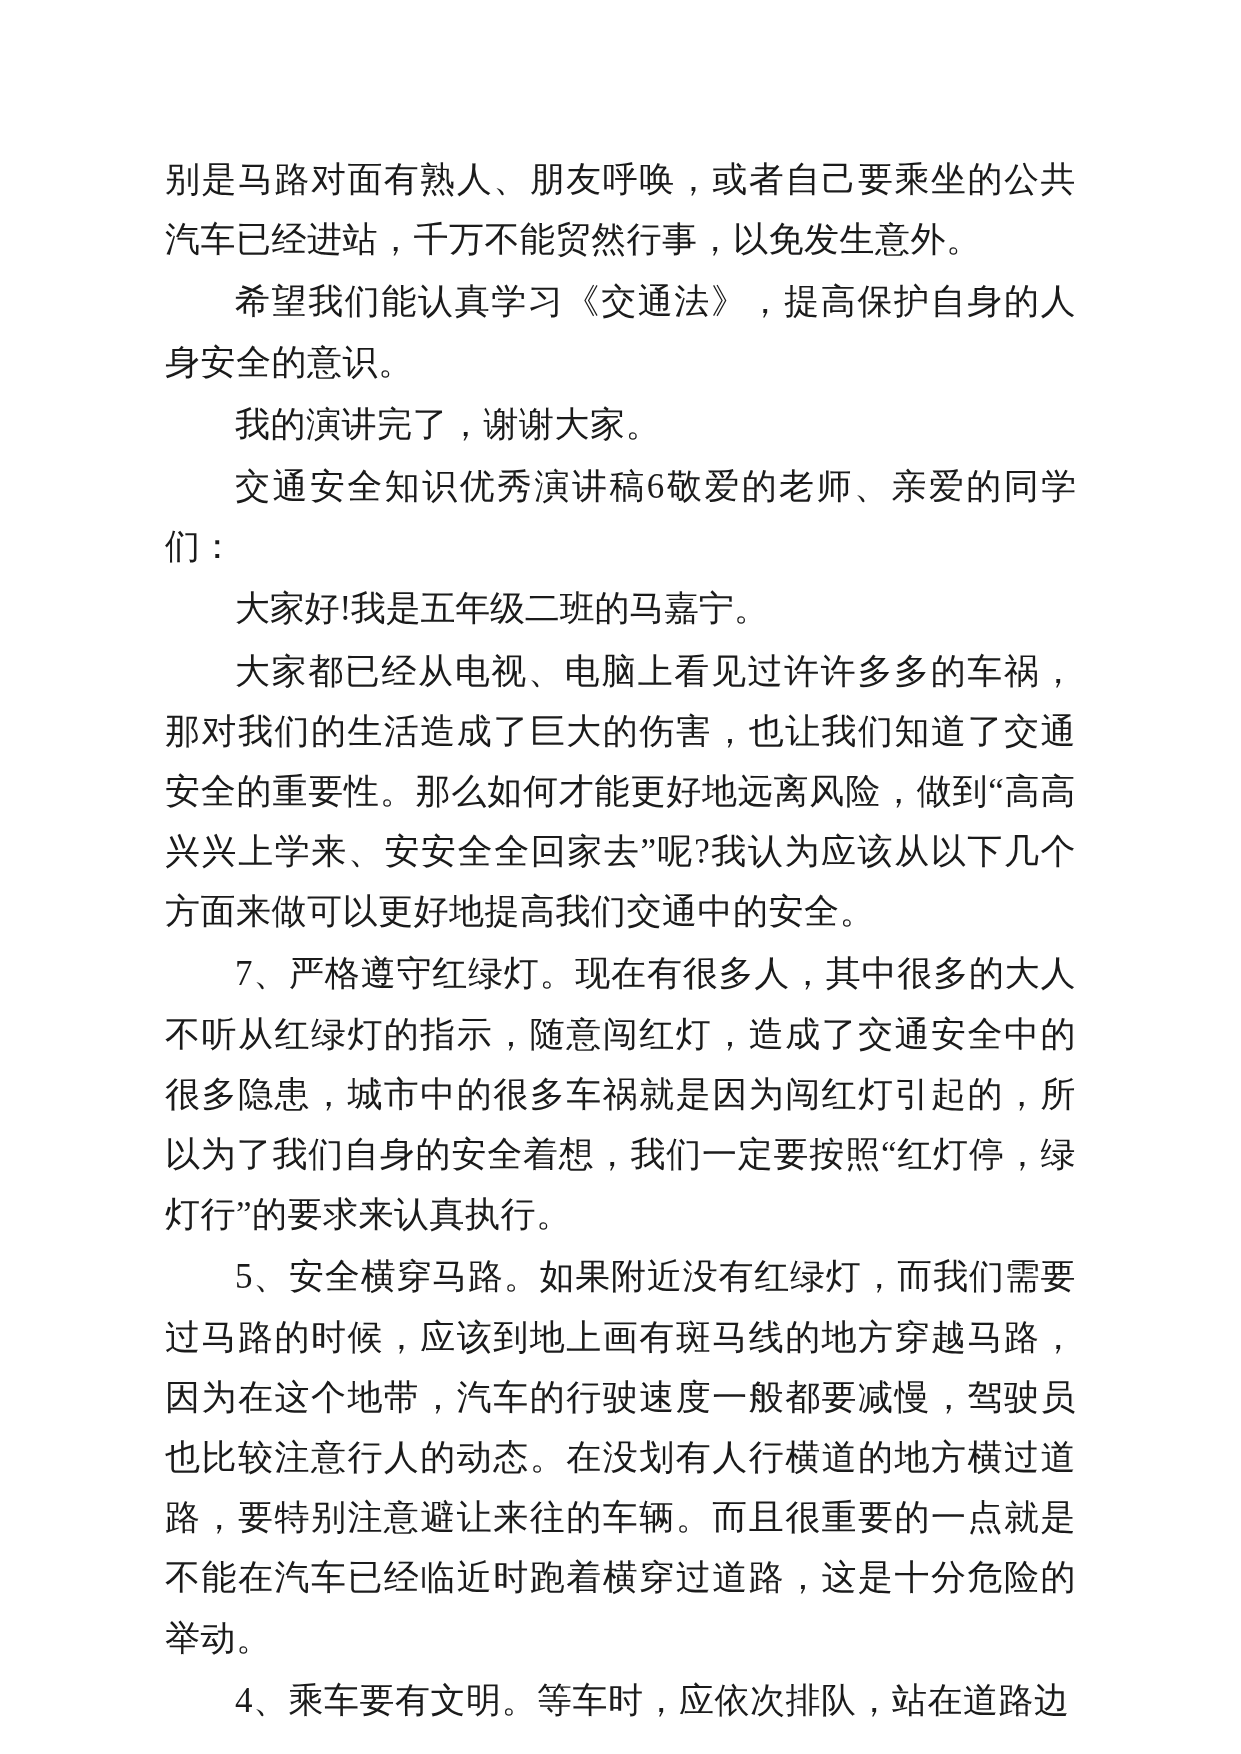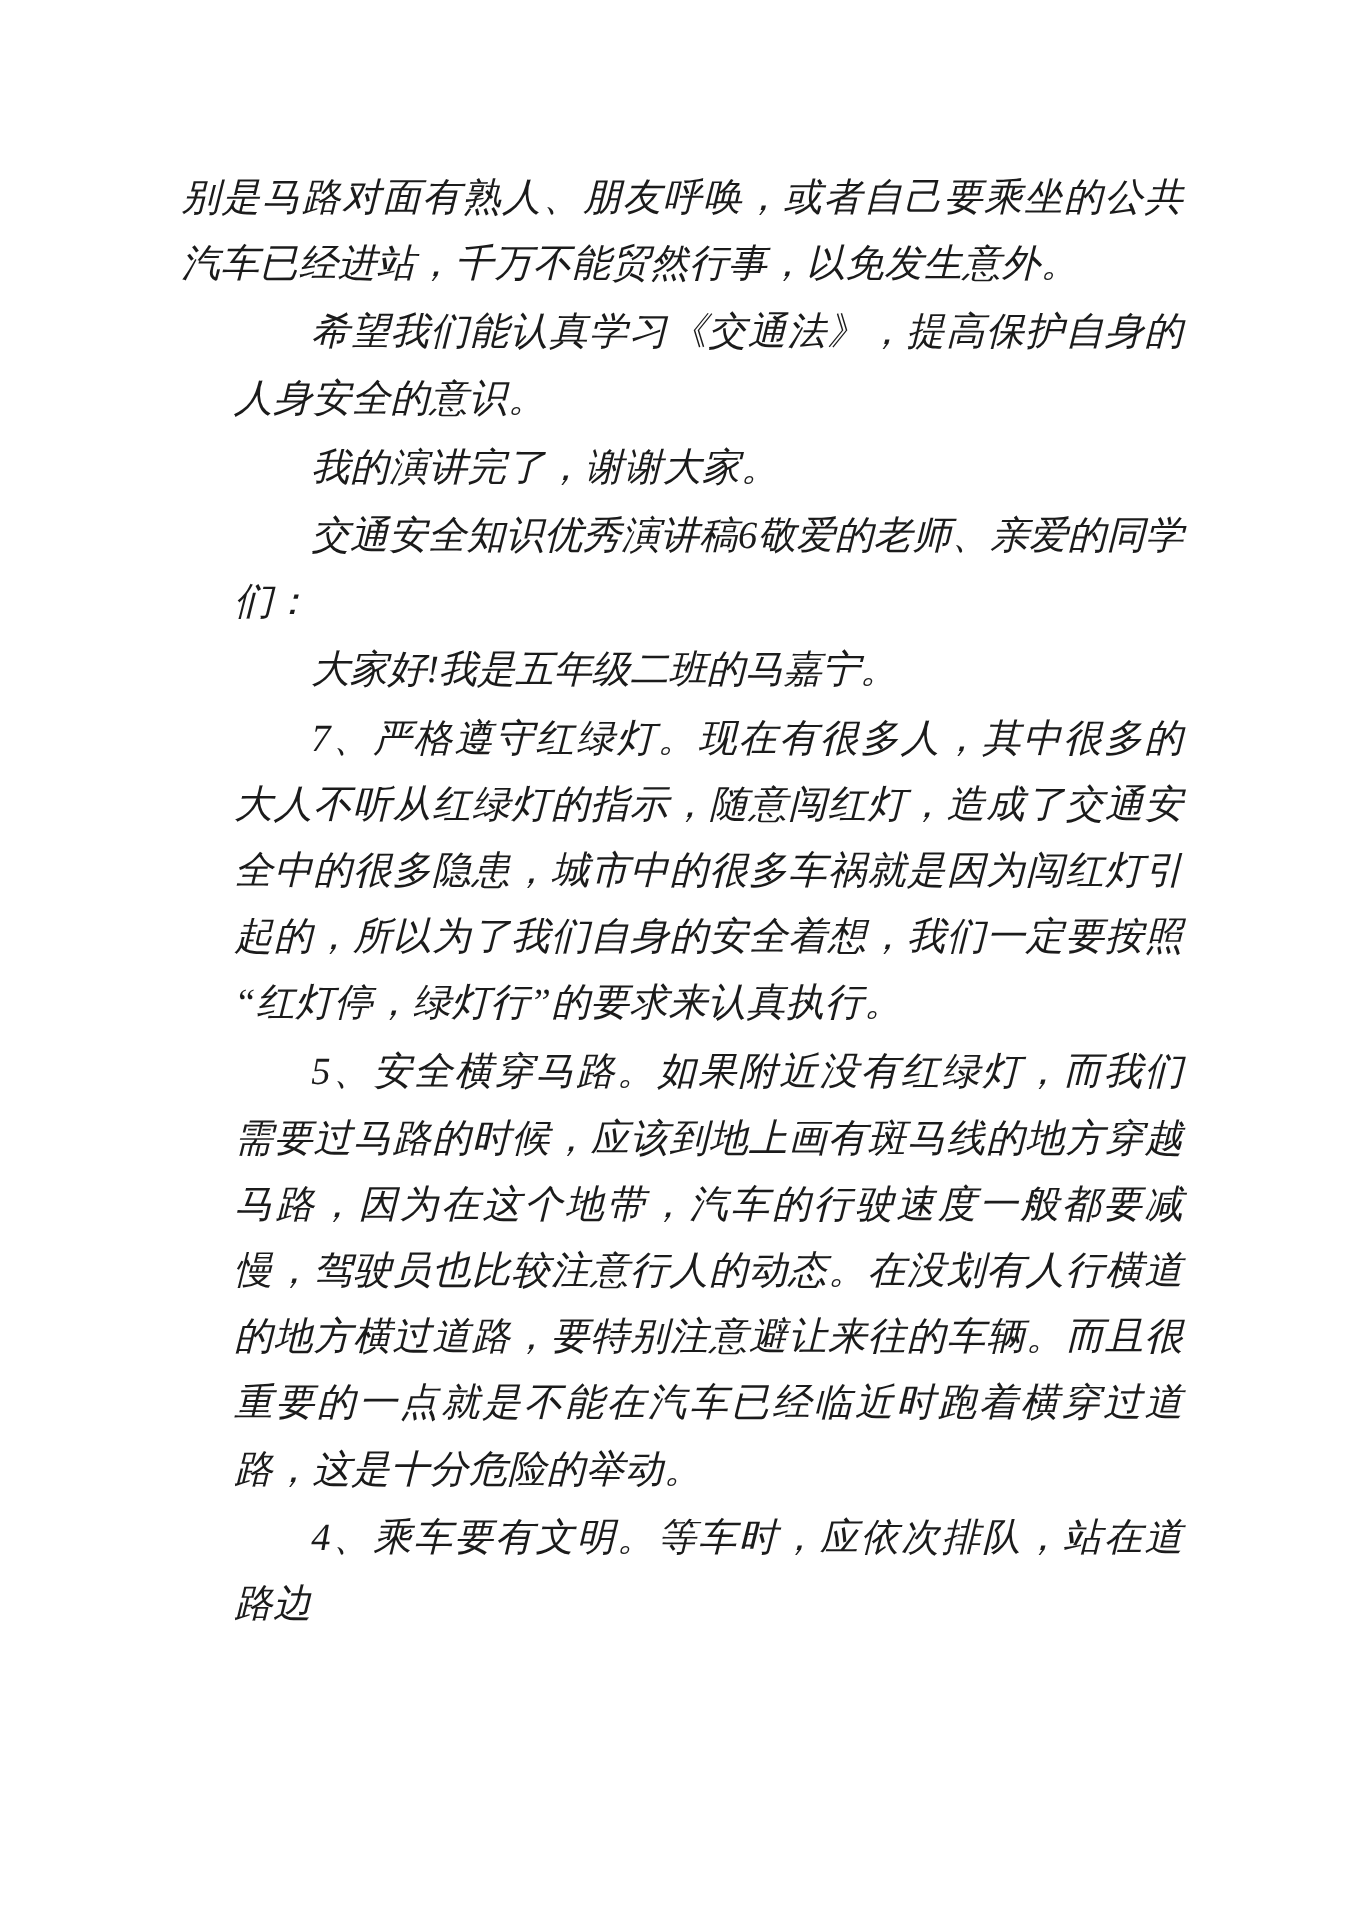--- a/index.html
+++ b/index.html
@@ -21,37 +21,36 @@
     font-size: 35px;
     line-height: 1.72;
     color: #1b1b1b;
     text-align: justify;
     text-justify: inter-ideograph;
     letter-spacing: 0.5px;
   }
   p {
     margin: 0 0 2px 0;
     white-space: pre-wrap;
-    font-style: italic;
   }
   p.indent {
     text-indent: 2em;
-    margin-left: 48px;
   }
   p.tight {
     letter-spacing: -0.2px;
   }
 </style>
 </head>
 <body>
 
 <div class="page">
   <div class="doc-body">
     <p>别是马路对面有熟人、朋友呼唤，或者自己要乘坐的公共汽车已经进站，千万不能贸然行事，以免发生意外。</p>
     <p class="indent">希望我们能认真学习《交通法》，提高保护自身的人身安全的意识。</p>
     <p class="indent">我的演讲完了，谢谢大家。</p>
     <p class="indent tight">交通安全知识优秀演讲稿6敬爱的老师、亲爱的同学们：</p>
     <p class="indent tight">大家好!我是五年级二班的马嘉宁。</p>
+    <p class="indent">大家都已经从电视、电脑上看见过许许多多的车祸，那对我们的生活造成了巨大的伤害，也让我们知道了交通安全的重要性。那么如何才能更好地远离风险，做到“高高兴兴上学来、安安全全回家去”呢?我认为应该从以下几个方面来做可以更好地提高我们交通中的安全。</p>
     <p class="indent">7、严格遵守红绿灯。现在有很多人，其中很多的大人不听从红绿灯的指示，随意闯红灯，造成了交通安全中的很多隐患，城市中的很多车祸就是因为闯红灯引起的，所以为了我们自身的安全着想，我们一定要按照“红灯停，绿灯行”的要求来认真执行。</p>
     <p class="indent">5、安全横穿马路。如果附近没有红绿灯，而我们需要过马路的时候，应该到地上画有斑马线的地方穿越马路，因为在这个地带，汽车的行驶速度一般都要减慢，驾驶员也比较注意行人的动态。在没划有人行横道的地方横过道路，要特别注意避让来往的车辆。而且很重要的一点就是不能在汽车已经临近时跑着横穿过道路，这是十分危险的举动。</p>
     <p class="indent">4、乘车要有文明。等车时，应依次排队，站在道路边</p>
   </div>
 </div>
 
 </body></html>

